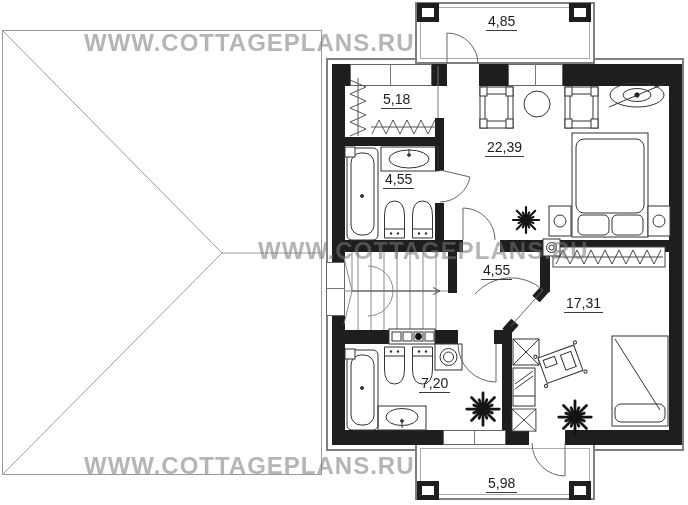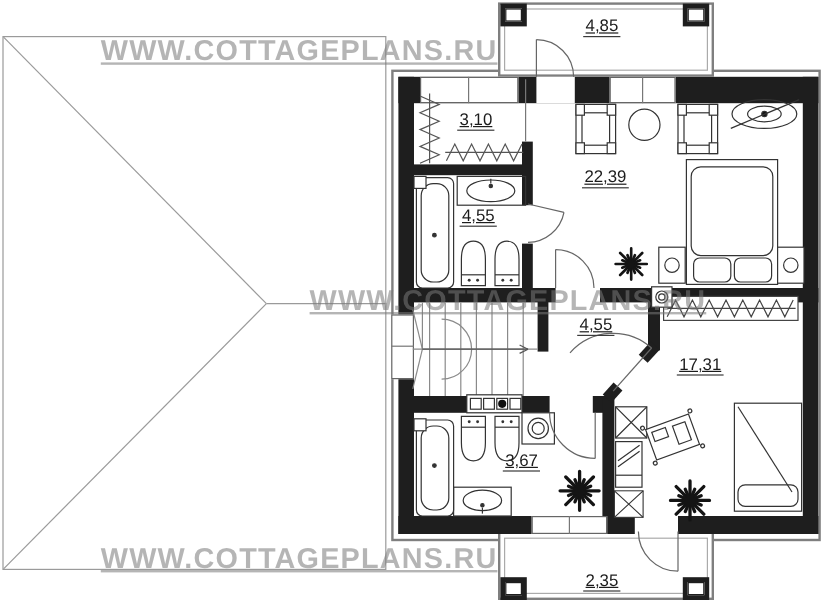--- a/index.html
+++ b/index.html
@@ -1,18 +1,18 @@
 <!DOCTYPE html>
 <html><head>
 <meta charset="utf-8">
 <style>
   html,body{margin:0;padding:0;background:#fff;}
   #canvas{position:relative;width:688px;height:505px;background:#fff;overflow:hidden;
           font-family:"Liberation Sans",sans-serif;}
-  .abs{position:absolute;box-sizing:border-box;text-decoration:underline;}
+  .abs{position:absolute;box-sizing:border-box;}
   .wall{background:#1e1e1e;z-index:10;}
   .interior{background:#fff;z-index:5;}
   .outline{border:2px solid #7f7f7f;z-index:4;}
   .thinline{border:1px solid #aaa;z-index:6;}
   .win{background:#fff;border:1px solid #666;z-index:15;}
   .mull{background:#777;z-index:16;}
   .gap{background:#fff;z-index:15;}
   .col{background:#1e1e1e;z-index:12;}
   .col .inner{position:absolute;left:4px;top:4px;right:4px;bottom:4px;background:#fff;border:1px solid #1e1e1e;}
   .lbl{font-size:14px;color:#1c1c1c;border-bottom:1px solid #3a3a3a;padding:0 2px 1px 2px;
@@ -79,28 +79,28 @@
   <div class="abs lbl" style="left:486px;top:14px;">4,85</div>
 
   <div class="abs outline" style="left:415px;top:443px;width:180px;height:57px;background:#fff;"></div>
   <div class="abs thinline" style="left:420px;top:448px;width:170px;height:47px;"></div>
   <div class="abs col" style="left:417px;top:481px;width:22px;height:19px;">
       <div class="inner"></div>
     </div>
   <div class="abs col" style="left:569px;top:481px;width:22px;height:19px;">
       <div class="inner"></div>
     </div>
-  <div class="abs lbl" style="left:486px;top:476px;">2,35</div>
-
-  <div class="abs lbl" style="left:381px;top:92px;">3,10</div>
+  <div class="abs lbl" style="left:486px;top:476px;">5,98</div>
+
+  <div class="abs lbl" style="left:381px;top:92px;">5,18</div>
   <div class="abs lbl" style="left:383px;top:172px;">4,55</div>
   <div class="abs lbl" style="left:485px;top:140px;">22,39</div>
   <div class="abs lbl" style="left:481px;top:263px;">4,55</div>
   <div class="abs lbl" style="left:564px;top:296px;">17,31</div>
-  <div class="abs lbl" style="left:419px;top:376px;">3,67</div>
+  <div class="abs lbl" style="left:419px;top:376px;">7,20</div>
 
   <svg class="layer" width="688" height="505">
     <defs>
       <g id="wc" fill="#fff" stroke="#333" stroke-width="1">
         <path d="M2.5,40 V18 Q2.5,3 12.5,3 Q22.5,3 22.5,18 V40 Z"></path>
         <line x1="2.5" y1="31" x2="22.5" y2="31"></line>
         <circle cx="9" cy="35.5" r="1.2" fill="#333" stroke="none"></circle>
         <circle cx="16" cy="35.5" r="1.2" fill="#333" stroke="none"></circle>
       </g>
       <g id="chair" fill="#fff" stroke="#333" stroke-width="1">

